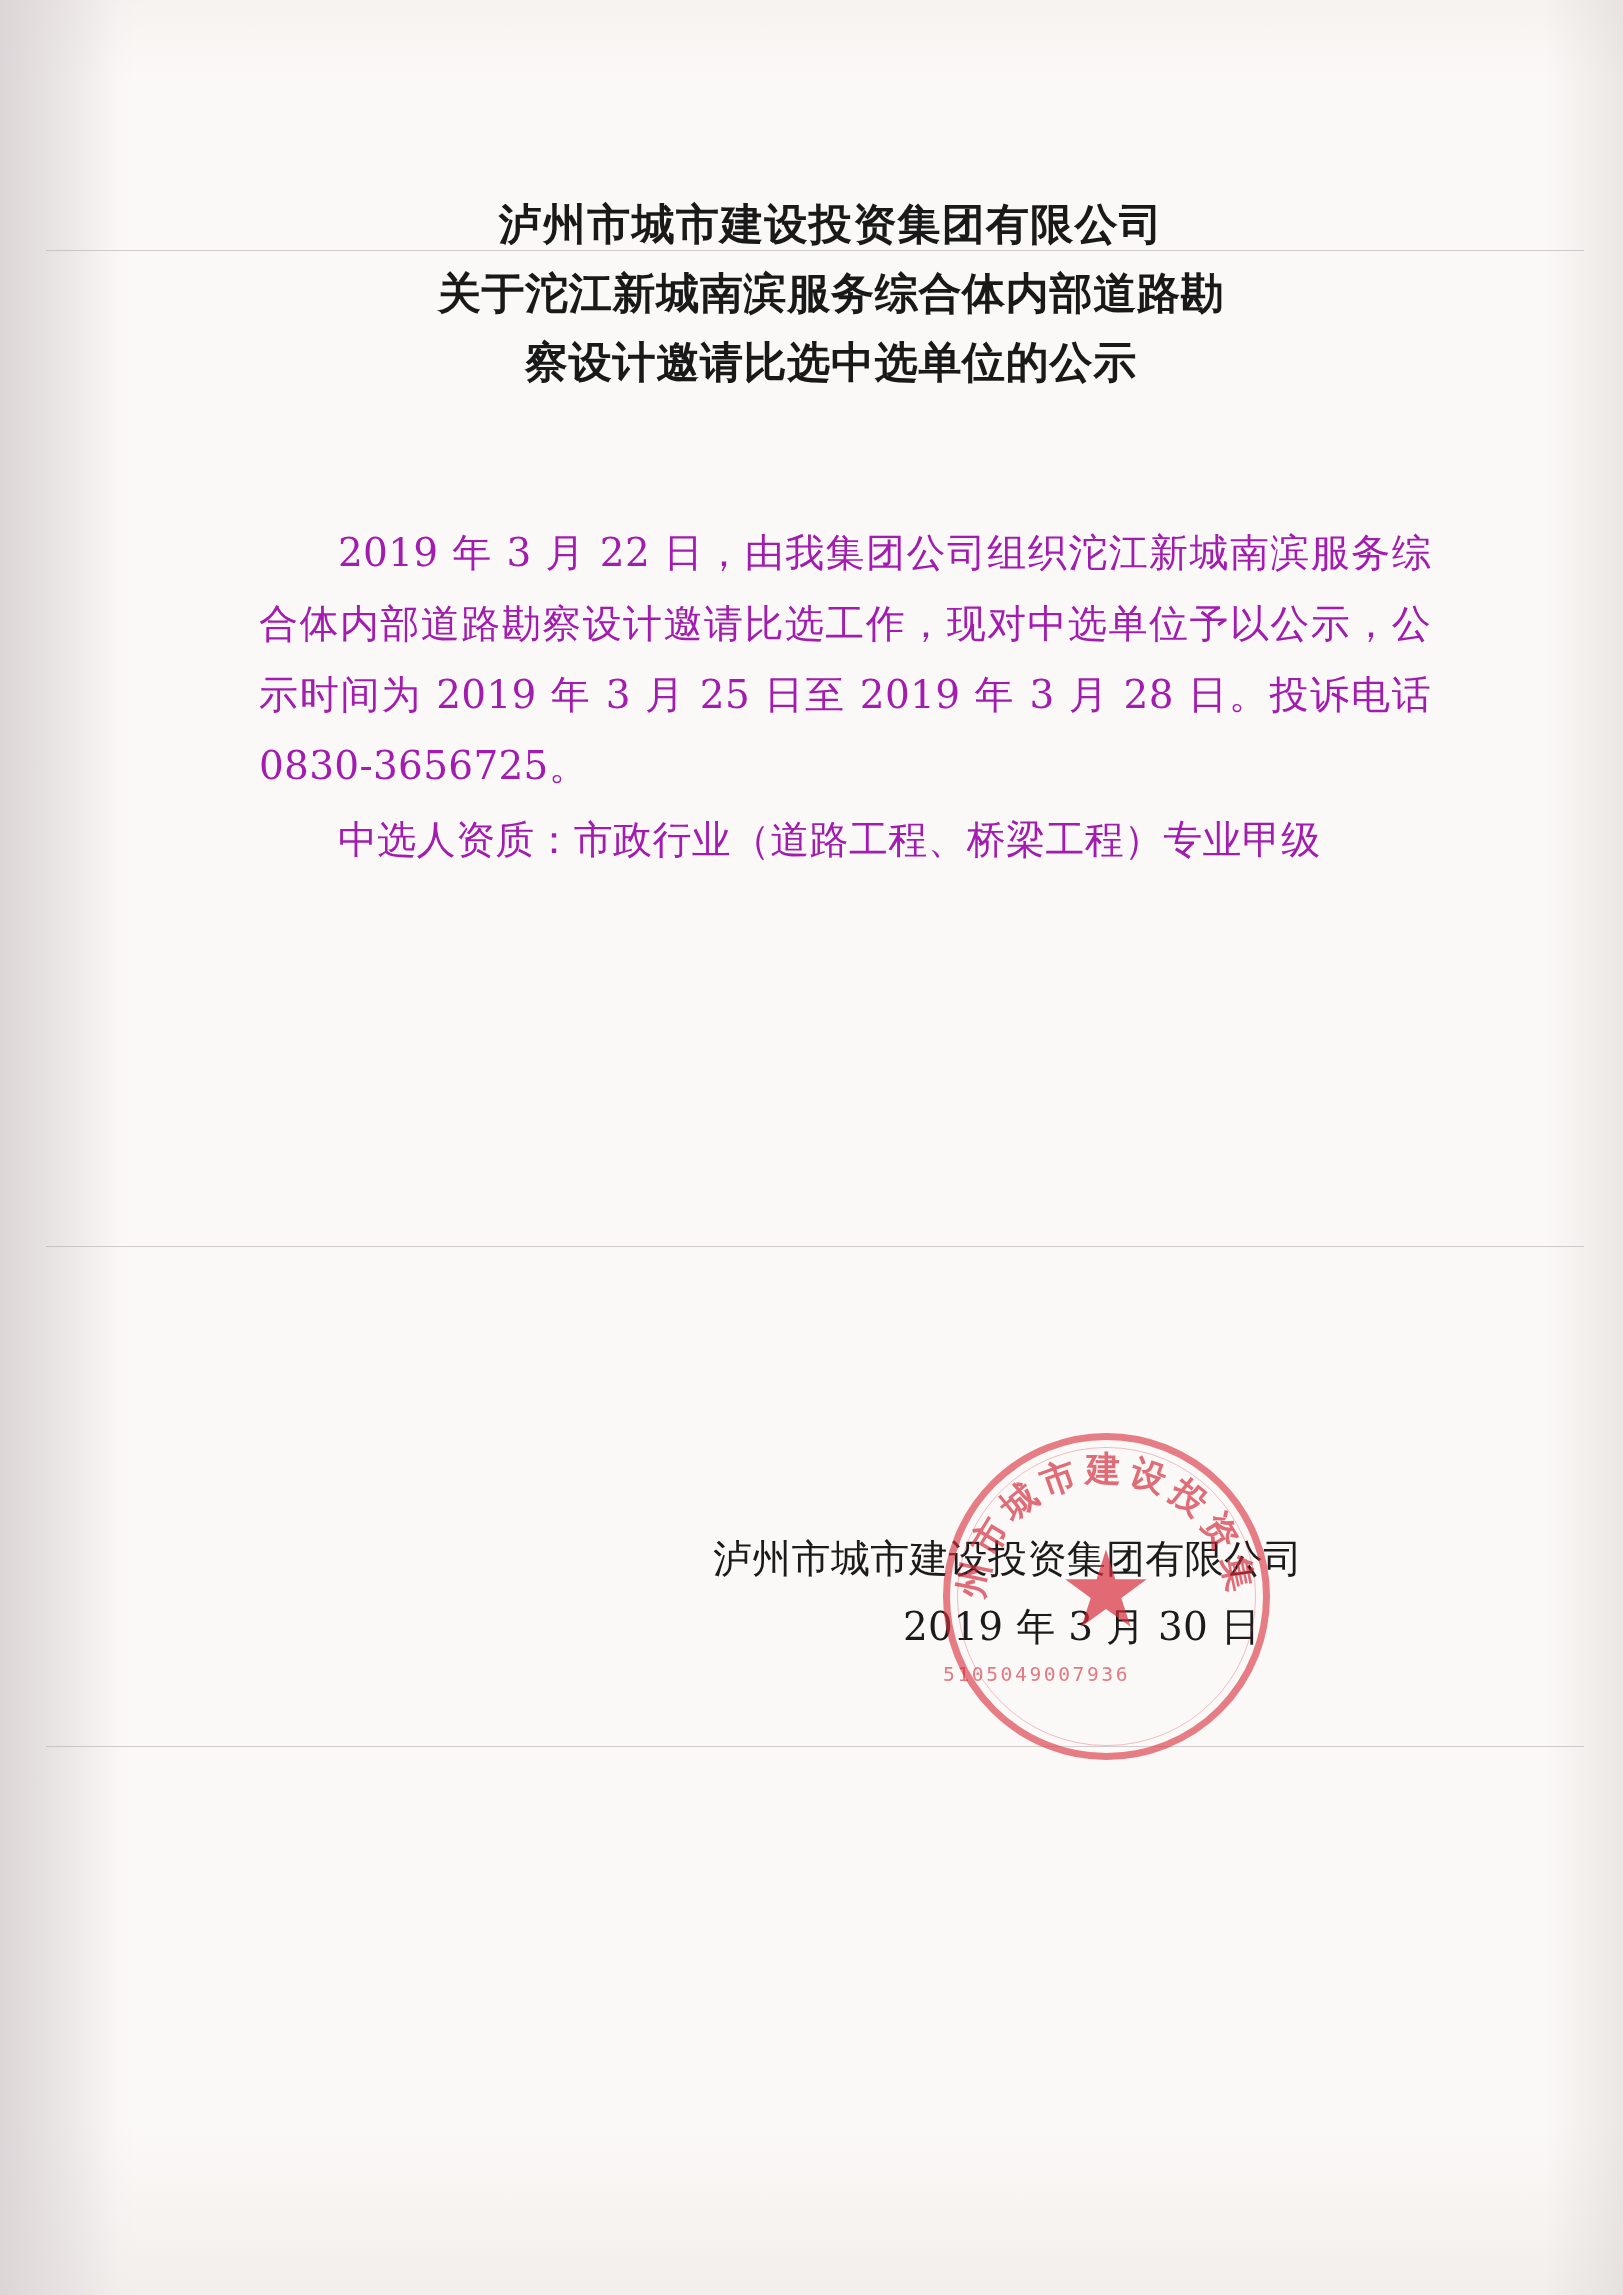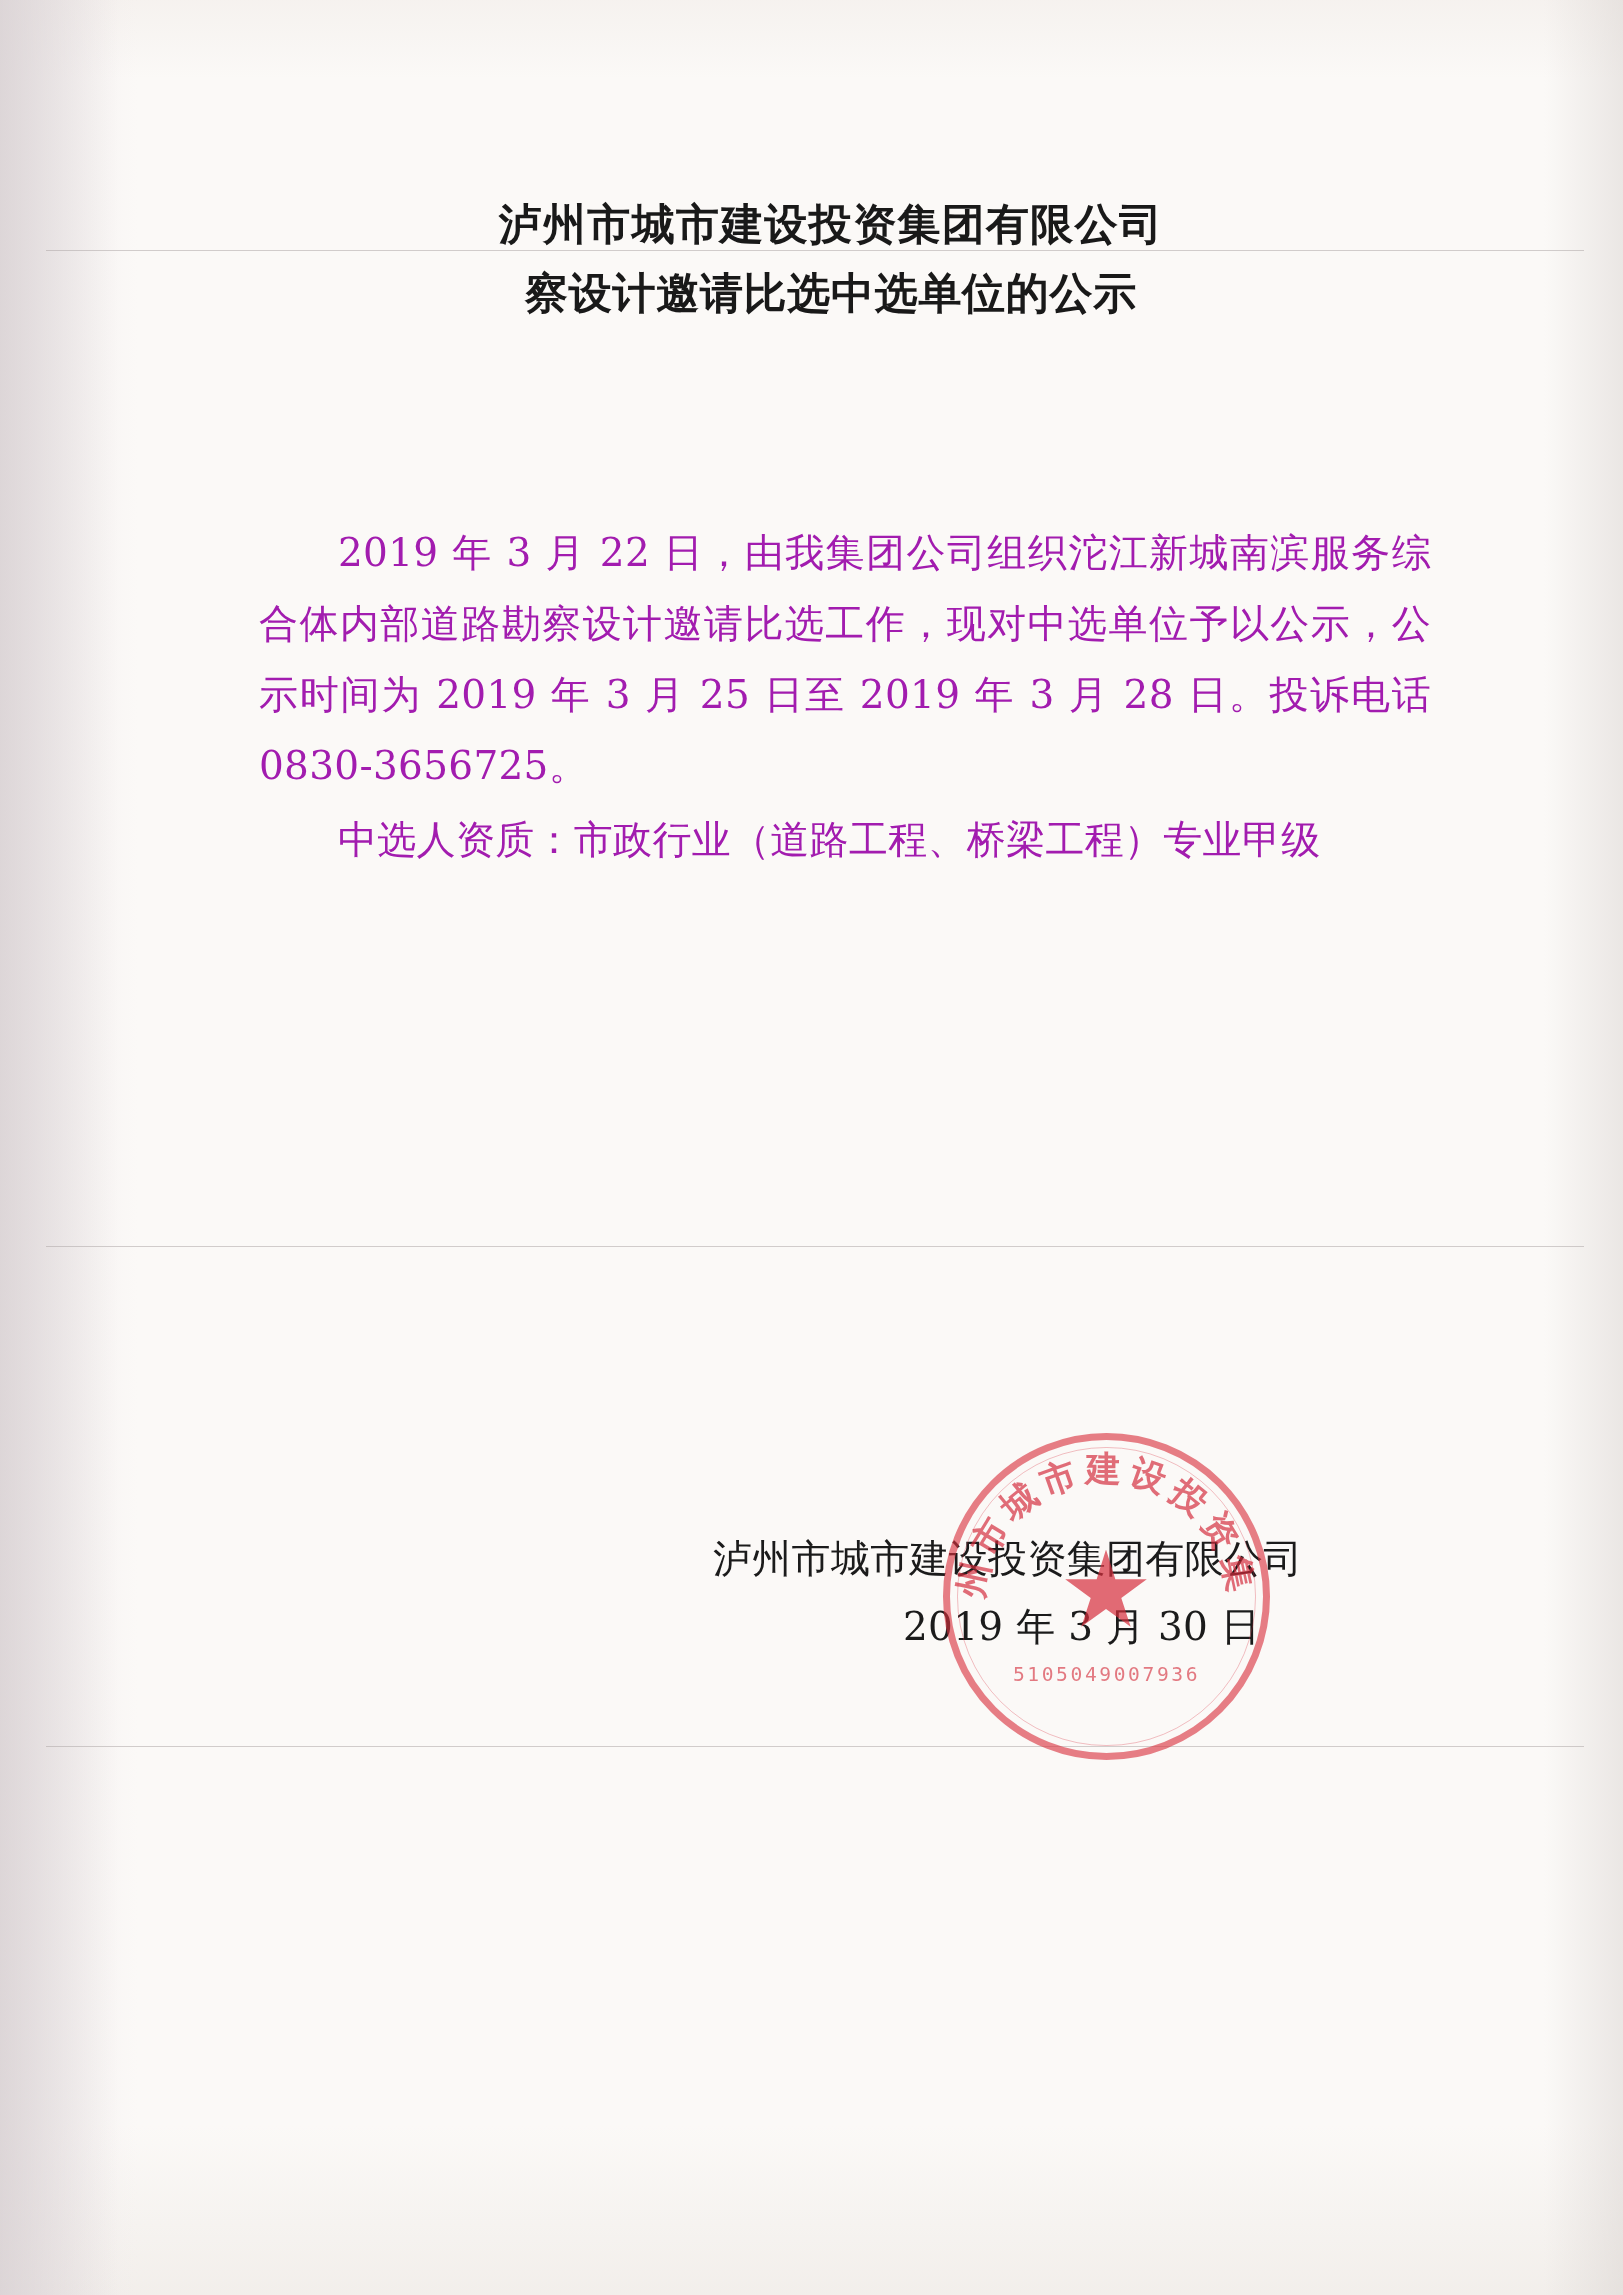--- a/index.html
+++ b/index.html
@@ -158,21 +158,21 @@
     font-family: "DejaVu Serif", "Liberation Serif", serif;
     font-size: 54px;
     font-weight: 700;
     letter-spacing: 10px;
   }
   .seal-code {
     position: absolute;
     left: 0;
     top: 230px;
     width: 327px;
-    text-align: center;
+    text-align: left;
     color: rgba(211, 42, 57, 0.62);
     font-family: "DejaVu Sans Mono", "Liberation Mono", monospace;
     font-size: 19.6px;
     letter-spacing: 2.6px;
   }
 </style>
 </head>
 <body>
 
 <div id="page">
@@ -181,20 +181,21 @@
   <div class="edge-shadow-left"></div>
   <div class="edge-shadow-right"></div>
   <div class="fold f1"></div>
   <div class="fold f2"></div>
   <div class="fold f3"></div>
 
   <div class="content">
 
     <div class="title-block">
       <div class="title-line l1">泸州市城市建设投资集团有限公司</div>
+      <div class="title-line l2">关于沱江新城南滨服务综合体内部道路勘</div>
       <div class="title-line l3">察设计邀请比选中选单位的公示</div>
     </div>
 
     <div class="body-block">
       <p class="para indent p-first">2019 年 3 月 22 日，由我集团公司组织沱江新城南滨服务综合体内部道路勘察设计邀请比选工作，现对中选单位予以公示，公示时间为 2019 年 3 月 25 日至 2019 年 3 月 28 日。投诉电话 0830-3656725。</p>
       <p class="para indent tight">中选人资质：市政行业（道路工程、桥梁工程）专业甲级</p>
     </div>
 
     <div class="sign-block">
       <div class="sign-line">泸州市城市建设投资集团有限公司</div>

